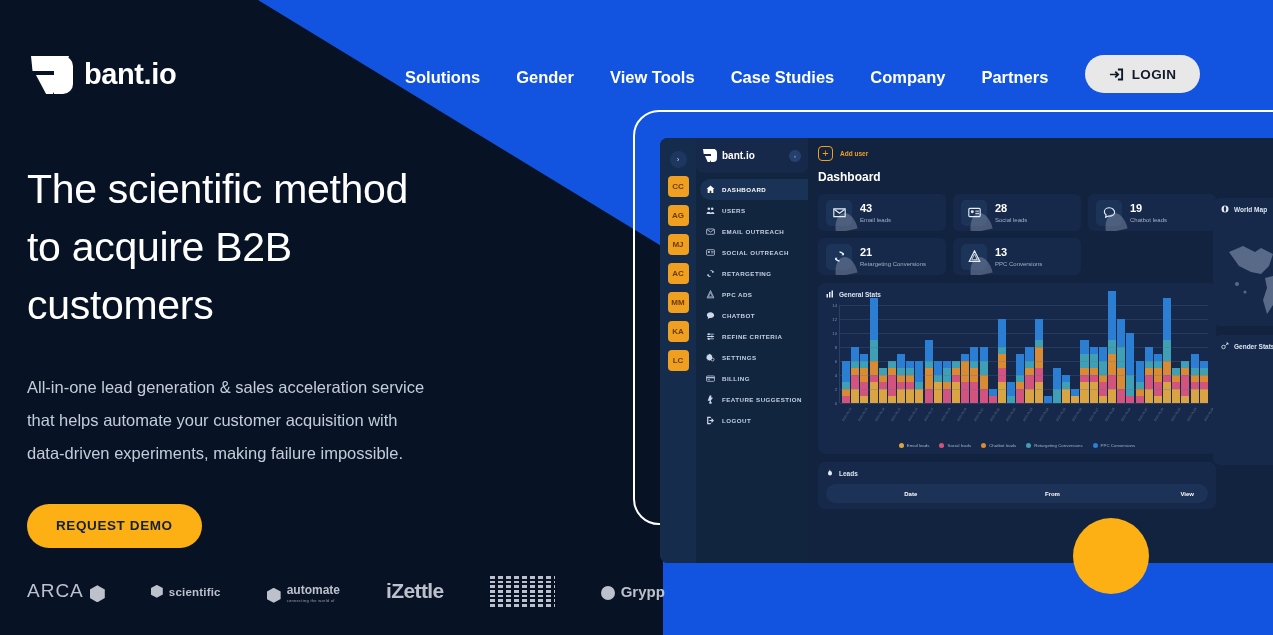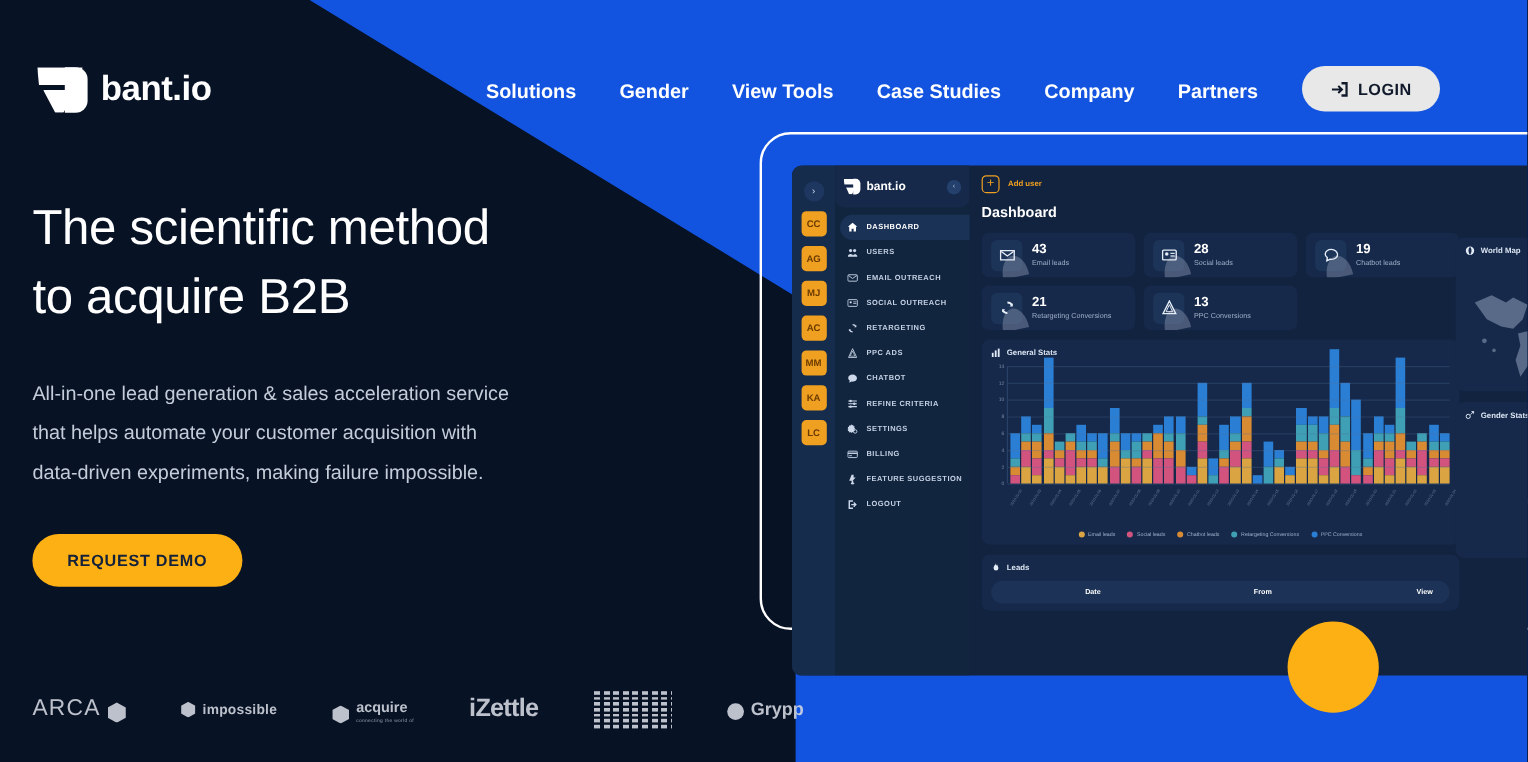--- a/index.html
+++ b/index.html
@@ -210,42 +210,43 @@
         <path fill="#111a2b" d="M7.3 4.2 6 5.5l1.6 1.6H1v1.8h6.6L6 10.5l1.3 1.3L11.2 8 7.3 4.2z"></path>
       </svg>
       <span>LOGIN</span>
     </button>
   </div>
 
   <div class="hero">
     <h1>
       <span>The scientific method</span><br>
       <span>to acquire B2B</span><br>
+      <span>customers</span>
     </h1>
     <p>
       <span>All-in-one lead generation &amp; sales acceleration service</span><br>
       <span>that helps automate your customer acquisition with</span><br>
       <span>data-driven experiments, making failure impossible.</span>
     </p>
     <button class="cta">REQUEST DEMO</button>
   </div>
 
   <div class="clients">
     <div class="client">
       <span class="client-arca">ARCA</span>
       <span class="hexmark"></span>
     </div>
     <div class="client">
       <span class="hexmark" style="width:12px;height:13px"></span>
-      <span class="client-treehouse">impossible</span>
+      <span class="client-treehouse">scientific</span>
     </div>
     <div class="client">
       <span class="hexmark" style="width:14px;height:15px"></span>
       <span>
-        <span class="client-oneclick">acquire</span>
+        <span class="client-oneclick">automate</span>
         <span class="oneclick-sub">connecting the world of</span>
       </span>
     </div>
     <div class="client">
       <span class="client-izettle">iZettle</span>
     </div>
     <div class="client">
       <span class="ibm-logo">
         <span class="ibm-row"></span>
           <span class="ibm-row"></span>

